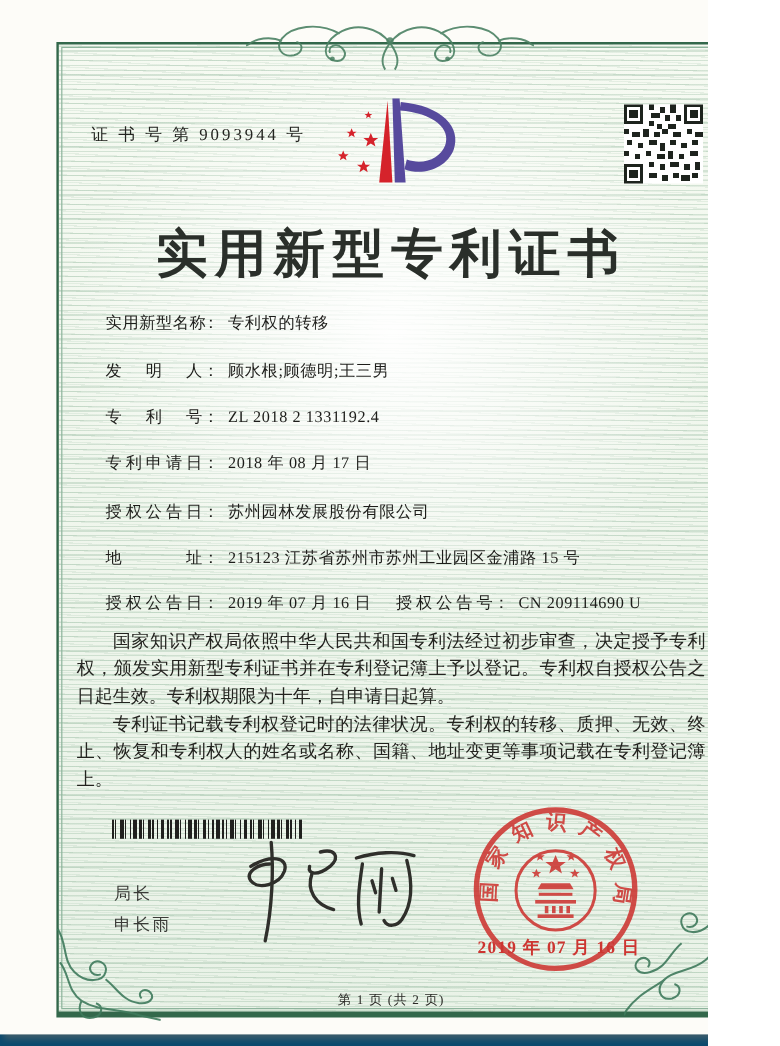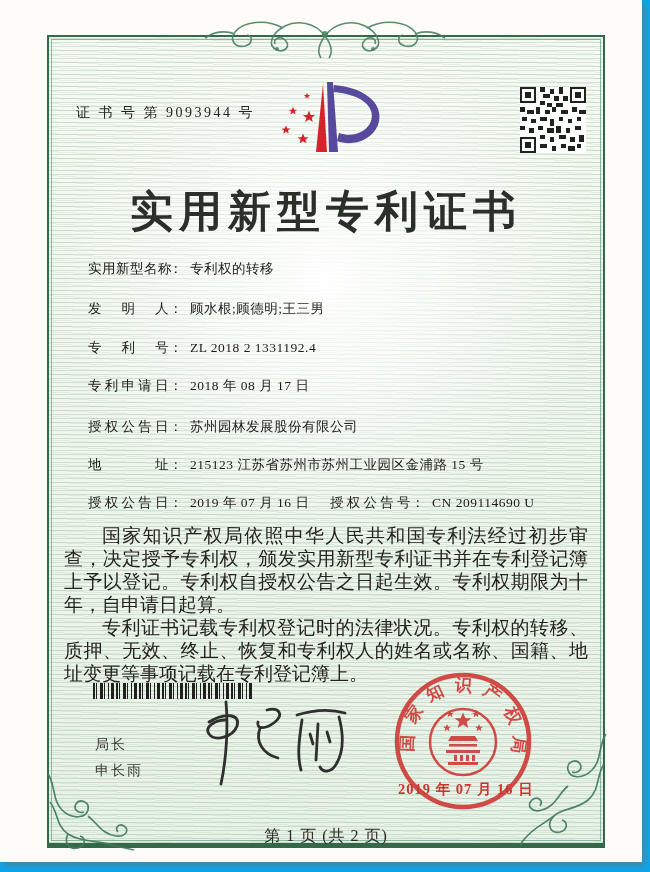--- a/index.html
+++ b/index.html
@@ -1,16 +1,16 @@
 <!DOCTYPE html>
 <html><head>
 <meta charset="utf-8">
 <style>
   html,body{margin:0;padding:0;background:#ffffff;}
-  .scan{position:relative;width:650px;height:872px;background:#0ea5e9;overflow:hidden;
+  .scan{position:relative;width:590px;height:872px;background:#0c4a6e;overflow:hidden;
         font-family:"Liberation Serif","DejaVu Serif",serif;}
   .paper{position:absolute;left:0;top:0;width:642px;height:862px;background:#fdfcf8;
          box-shadow:3px 4px 5px rgba(110,112,104,.5);}
   
   .frame{position:absolute;left:47px;top:35px;width:558px;height:813px;box-sizing:border-box;
          border:2px solid #33684b;border-bottom-width:5px;
          background:
            radial-gradient(ellipse 65% 42% at 50% 30%, rgba(255,255,255,.95), rgba(255,255,255,0) 75%),
            repeating-linear-gradient(0deg, rgba(122,168,136,.28) 0 1px, rgba(255,255,255,0) 1px 4px),
            repeating-linear-gradient(3deg, rgba(122,168,136,.14) 0 1px, rgba(255,255,255,0) 1px 6px),
@@ -18,39 +18,39 @@
   .frame::before{content:"";position:absolute;inset:2px;border:1px solid #8db49c;pointer-events:none;}
   .orn{position:absolute;pointer-events:none;}
   
   .certno{position:absolute;left:76px;top:104px;font-size:14px;letter-spacing:2.5px;color:#232420;}
   .title{position:absolute;left:47px;top:183px;width:558px;text-align:center;
          font-size:43px;font-weight:600;letter-spacing:6px;color:#2a2f2a;}
   .row{position:absolute;left:88px;font-size:13.5px;color:#1d1d1a;white-space:nowrap;letter-spacing:.5px;}
   .lbl{display:inline-block;width:81px;text-align:justify;text-align-last:justify;}
   .val{margin-left:7px;}
   .pair2{position:absolute;left:242px;top:0;white-space:nowrap;}
-  .body-text{position:absolute;left:64px;width:524px;font-size:19px;line-height:23px;
+  .body-text{position:absolute;left:64px;width:524px;font-size:15px;line-height:23px;
              color:#23231f;text-align:justify;}
   .body-text p{margin:0;text-indent:2em;}
   .barcode{position:absolute;left:93px;top:683px;width:161px;height:16px;
            background:repeating-linear-gradient(90deg,
              #20201e 0 2px, transparent 2px 3px,
              #20201e 3px 4px, transparent 4px 7px,
              #20201e 7px 10px, transparent 10px 11px,
              #20201e 11px 12px, transparent 12px 15px,
              #20201e 15px 16px, transparent 16px 18px,
              #20201e 18px 21px, transparent 21px 23px);}
   .signer{position:absolute;left:95px;top:731px;font-family:"Liberation Sans","DejaVu Sans",sans-serif;
           font-size:14px;color:#3a3b37;letter-spacing:2px;line-height:26px;}
   .sig{position:absolute;left:185px;top:696px;}
   .sealwrap{position:absolute;left:388px;top:666px;}
   .sealdate{position:absolute;left:398px;top:780px;font-size:14.5px;color:#cd3531;
             letter-spacing:1px;font-weight:600;white-space:nowrap;}
   .footer{position:absolute;left:47px;top:826px;width:558px;text-align:center;
-          font-size:16px;color:#2b2b27;letter-spacing:1px;}
+          font-size:11px;color:#2b2b27;letter-spacing:1px;}
   .qr{position:absolute;left:520px;top:87px;width:66px;height:66px;}
   .logo{position:absolute;left:282px;top:81px;width:106px;height:90px;}
 </style>
 </head>
 <body>
 
 <div class="scan">
   <div class="paper">
 
     <div class="frame"></div>

